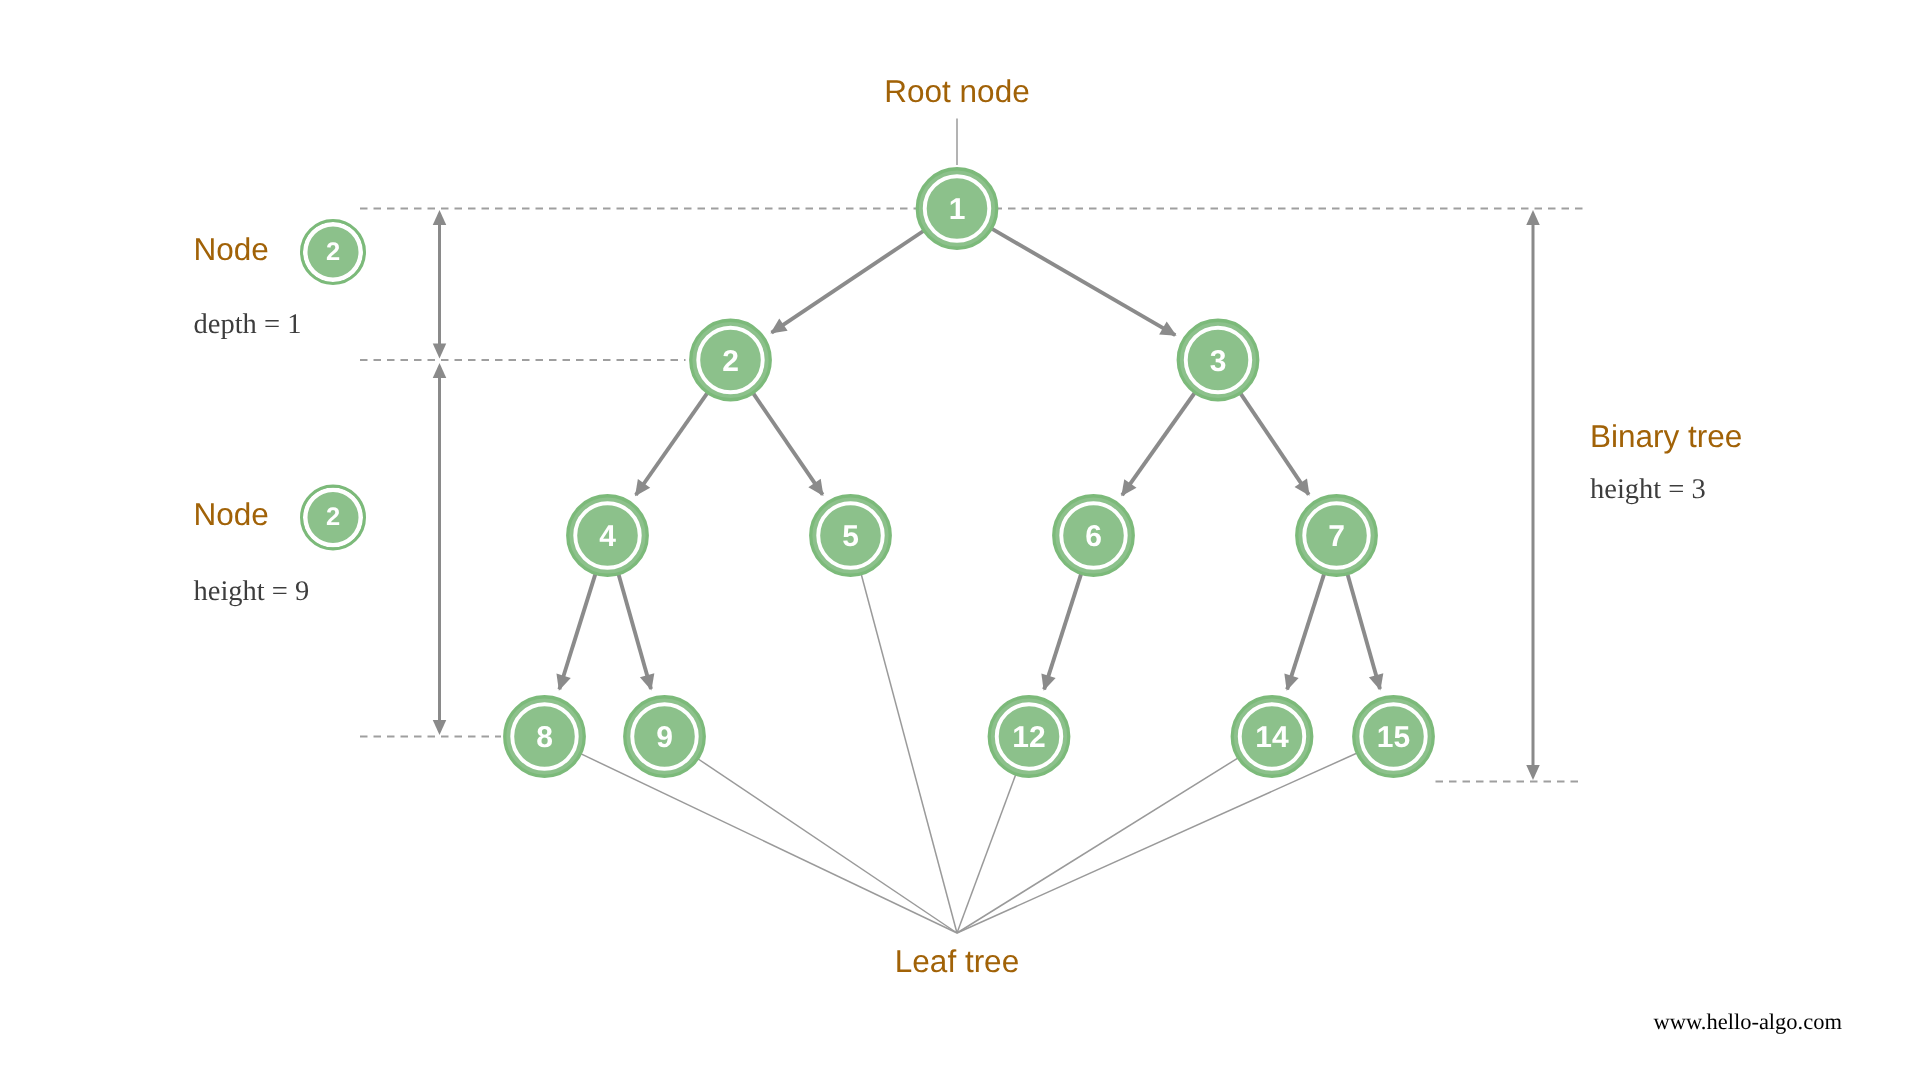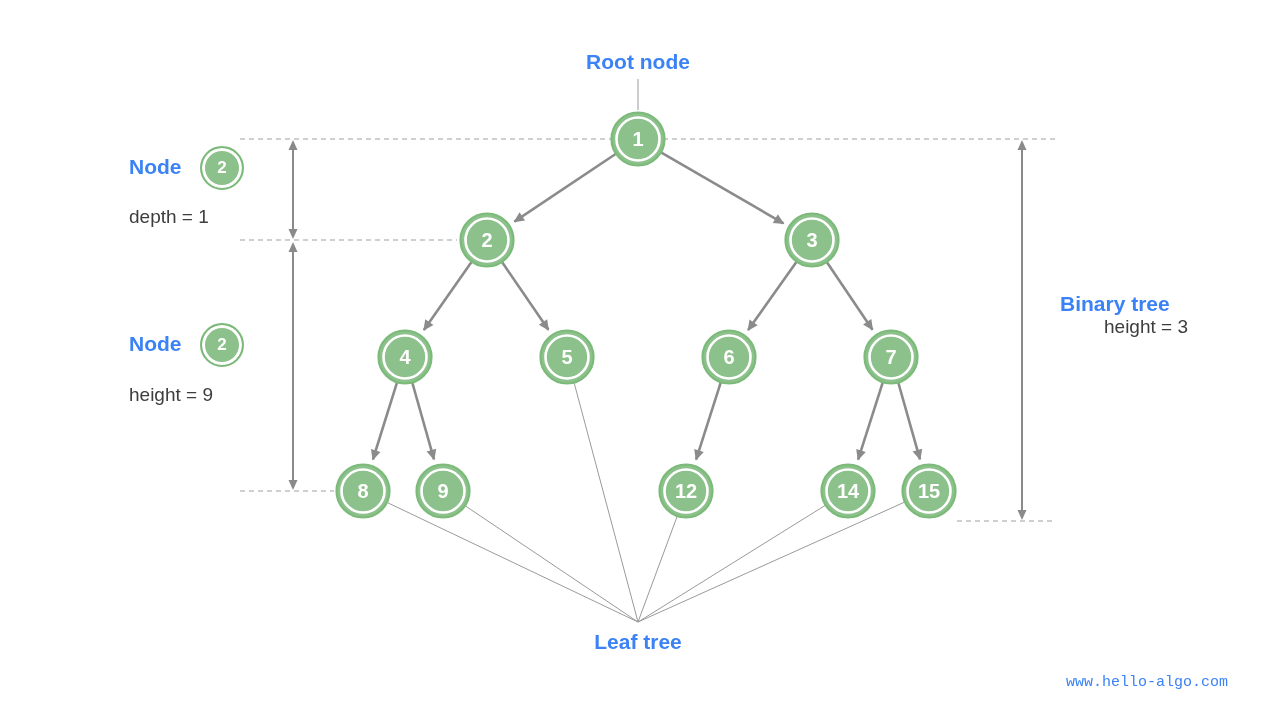--- a/index.html
+++ b/index.html
@@ -7,30 +7,30 @@
           font-family:"Liberation Sans",sans-serif;}
   svg.layer{position:absolute;left:0;top:0;}
   .dash{stroke:#9f9f9f;stroke-width:1.2;stroke-dasharray:5 4;fill:none;}
   .edge{stroke:#8b8b8b;stroke-width:2.6;fill:none;}
   .thin{stroke:#9a9a9a;stroke-width:1;fill:none;}
   .meas{stroke:#8a8a8a;stroke-width:2;fill:none;}
   .meas-head{fill:#8a8a8a;stroke:none;}
   .node-outer{fill:#8cc18b;stroke:#7cba7a;stroke-width:2.2;}
   .node-ring{fill:none;stroke:#ffffff;stroke-width:2.6;}
   .node-label{font:700 20px "Liberation Sans",sans-serif;fill:#ffffff;text-anchor:middle;}
-  .lbl-bold{position:absolute;font-weight:700;font-size:21px;color:#3b82f6;white-space:nowrap;}
-  .lbl-mono{position:absolute;font-family:Liberation Sans, sans-serif;font-size:19px;
+  .lbl-bold{position:absolute;font-weight:400;font-size:21px;color:#a16207;white-space:nowrap;}
+  .lbl-mono{position:absolute;font-family:Liberation Serif, serif;font-size:19px;
             color:#3d3d3d;white-space:nowrap;}
   .center-x{transform:translateX(-50%);}
   .badge{position:absolute;width:40px;height:40px;border-radius:50%;background:#8cc18b;
          border:2px solid #7cba7a;box-shadow:inset 0 0 0 3px #ffffff;
          display:flex;align-items:center;justify-content:center;
          color:#fff;font-weight:700;font-size:17px;}
-  .watermark{position:absolute;font-family:Liberation Mono, monospace;font-size:15px;
-             color:#3b82f6;white-space:nowrap;}
+  .watermark{position:absolute;font-family:Liberation Serif, serif;font-size:15px;
+             color:#000000;white-space:nowrap;}
 </style>
 </head>
 <body>
 
 <div class="canvas">
 
   <svg class="layer" width="1280" height="720" viewBox="0 0 1280 720">
     <defs>
       <marker id="ah" markerUnits="userSpaceOnUse" markerWidth="13" markerHeight="13" viewBox="0 0 13 13" refX="11" refY="6.5" orient="auto">
         <path d="M1.5,1.5 L12,6.5 L1.5,11.5 Z" fill="#8b8b8b"></path>
@@ -164,18 +164,18 @@
 
   <div>
     <div class="lbl-bold" style="left:129px;top:332px;">Node</div>
     <div class="badge" style="left:200px;top:323px;">
       <span>2</span>
     </div>
     <div class="lbl-mono" style="left:129px;top:384px;">height = 9</div>
   </div>
 
   <div>
-    <div class="lbl-bold" style="left:1060px;top:292px;">Binary tree</div>
-    <div class="lbl-mono" style="left:1060px;top:316px;margin-left:44px;">height = 3</div>
+    <div class="lbl-bold" style="left:1060px;top:280px;">Binary tree</div>
+    <div class="lbl-mono" style="left:1060px;top:316px;">height = 3</div>
   </div>
 
   <div class="watermark" style="right:52px;top:674px;">www.hello-algo.com</div>
 </div>
 
 </body></html>

